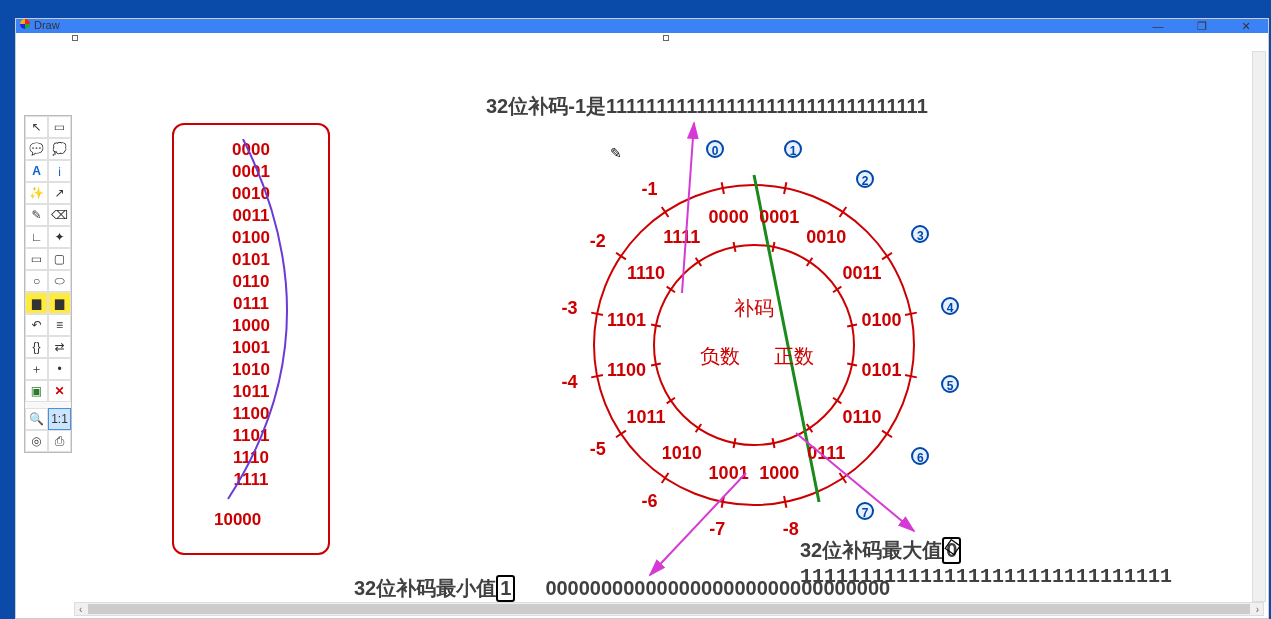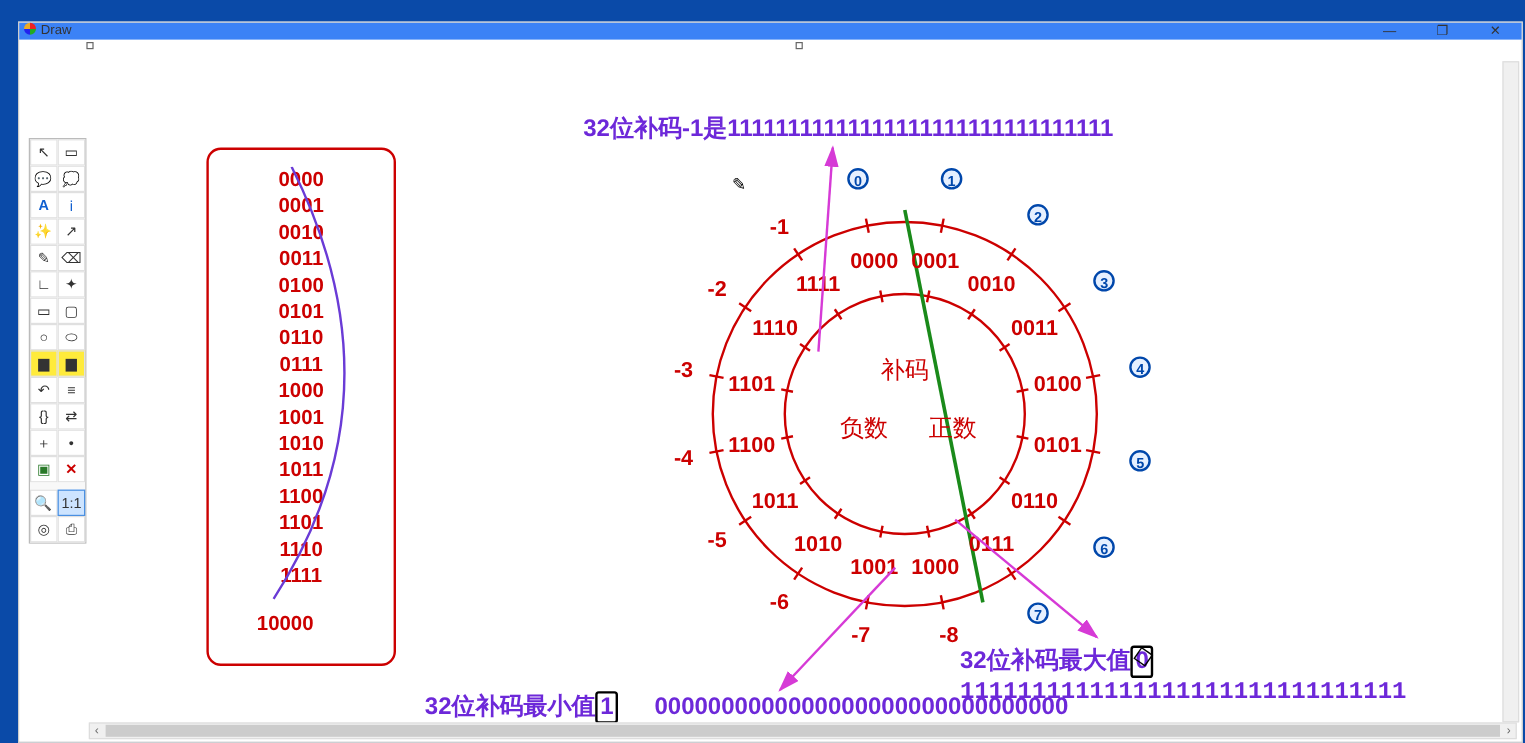--- a/index.html
+++ b/index.html
@@ -61,21 +61,21 @@
   
   .circle-wrap svg { position:absolute; left:0; top:0; overflow:visible;}
   .bin-label { font: bold 18px Arial; fill:#cc0000; }
   .dec-label { font: bold 18px Arial; fill:#cc0000; }
   .center-label { font: 20px "Microsoft YaHei"; fill:#cc0000; }
   .blue-badge {
     position:absolute; width:18px; height:18px; border:2px solid #0047ab;
     border-radius:50%; background:#e6f0ff; color:#0047ab;
     font:bold 12px/18px Arial; text-align:center;
   }
-  .caption { position:absolute; font: bold 20px "Microsoft YaHei", Arial; color:#6d28d9;}
+  .caption { position:absolute; font: bold 20px "Microsoft YaHei", Arial; color:#404040;}
   .caption .marker {
     display:inline-block; border:2px solid #000; border-radius:3px;
     padding:0 2px; font-family:Arial;
   }
   .scrollbar-h {
     position:absolute; left:58px; right:4px; bottom:2px; height:14px;
     background:#f0f0f0; border:1px solid #ddd;
     display:flex; align-items:center; justify-content:space-between;
     font-size:10px; color:#666;
   }

